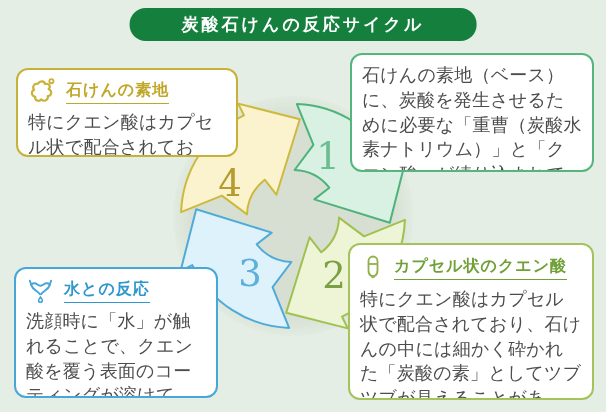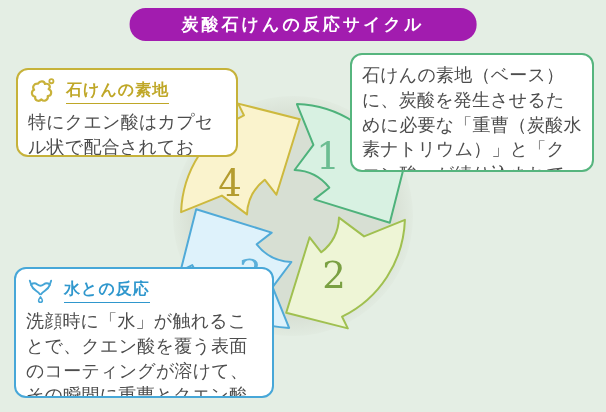--- a/index.html
+++ b/index.html
@@ -1,40 +1,40 @@
 <!DOCTYPE html>
 <html><head>
 <meta charset="utf-8">
 <style>
   html,body{margin:0;padding:0;}
   body{background:#e4eee4;font-family:"Liberation Sans",sans-serif;}
   .stage{position:relative;width:606px;height:412px;background:#e4eee4;overflow:hidden;}
 
   
   .pill{position:absolute;top:8px;left:50%;transform:translateX(-50%);
-    background:#a21caf;color:#fff;border-radius:16px;padding:5px 52px;
+    background:#15803d;color:#fff;border-radius:16px;padding:5px 52px;
     font-family:"DejaVu Serif",serif;font-weight:bold;font-size:17px;letter-spacing:3px;white-space:nowrap;}
 
   
   .cycle-svg{position:absolute;left:0;top:0;}
   .cycle-shadow{position:absolute;left:173px;top:96px;width:240px;height:240px;border-radius:50%;
     background:radial-gradient(circle,#d7dfd3 0%,#d7dfd3 58%,rgba(215,223,211,0) 74%);}
   .cycle-num{position:absolute;transform:translate(-50%,-50%);
     font-family:"DejaVu Serif",serif;font-size:37px;line-height:1;}
   .n1{left:328px;top:156px;color:#6cbd92;}
   .n2{left:334px;top:275px;color:#7aa043;}
   .n3{left:250px;top:273px;color:#5cb0da;}
   .n4{left:230px;top:183px;color:#b49c2f;}
 
   
   .box{position:absolute;background:#fff;border-radius:12px;box-sizing:border-box;
     padding:8px 10px 6px 10px;overflow:hidden;}
   .box-a{left:16px;top:68px;width:222px;height:89px;border:2px solid #c6b23a;}
   .box-b{left:350px;top:53px;width:244px;height:119px;border:2px solid #56b57e;}
-  .box-c{left:14px;top:267px;width:260px;height:131px;border:2px solid #47a7d8;}
+  .box-c{left:14px;top:267px;width:204px;height:131px;border:2px solid #47a7d8;}
   .box-d{left:348px;top:243px;width:246px;height:157px;border:2px solid #a5c35c;}
   .box-head{display:flex;align-items:center;gap:8px;margin-bottom:4px;}
   .box-head .ttl{font-family:"DejaVu Serif",serif;font-weight:bold;font-size:16px;
     letter-spacing:1px;border-bottom:1px solid currentColor;padding-bottom:2px;white-space:nowrap;}
   .box-a .ttl{color:#bfa727;}
   .box-b .ttl{color:#45a36b;}
   .box-c .ttl{color:#2f97cd;}
   .box-d .ttl{color:#70a038;}
   .box-body{font-size:18px;line-height:1.38;color:#4d4d4d;letter-spacing:.2px;}
   .icn{flex:0 0 auto;display:block;}
@@ -82,14 +82,25 @@
       <svg class="icn" width="30" height="28" viewBox="0 0 28 27">
         <path d="M3.2 3.5 L4.5 7.2 Q7.5 4.8 10.5 7.2 Q13.5 9.6 16.5 7.2 Q19.5 4.8 22.5 7.2 L23.8 3.5" fill="none" stroke="#45a5d6" stroke-width="1.8" stroke-linecap="round"></path>
         <path d="M4.5 7.6 C6 12.6 10.6 13.4 12.9 16.6 M22.5 7.6 C21 12.6 16.4 13.4 14.1 16.6" fill="none" stroke="#45a5d6" stroke-width="1.8" stroke-linecap="round"></path>
         <path d="M13.5 19.2 c-1.2 1.7 -1.8 2.5 -1.8 3.4 a1.8 1.8 0 0 0 3.6 0 c0 -0.9 -0.6 -1.7 -1.8 -3.4 z" fill="none" stroke="#45a5d6" stroke-width="1.5" stroke-linejoin="round"></path>
       </svg>
       <span class="ttl">水との反応</span>
     </div>
     <div class="box-body">洗顔時に「水」が触れることで、クエン酸を覆う表面のコーティングが溶けて、その瞬間に重曹とクエン酸が反応し、新鮮な炭酸ガスを発生させるという方法が編み出された。</div>
   </div>
 
+  <div class="box box-d">
+    <div class="box-head">
+      <svg class="icn" width="26" height="30" viewBox="0 0 26 28">
+        <path d="M8.5 16.5 V7 a4.5 4.5 0 0 1 9 0 v9.5 c0 2.8 -1.2 4.6 -2.6 5.3 h-3.8 c-1.4 -0.7 -2.6 -2.5 -2.6 -5.3 z" fill="none" stroke="#8fb04a" stroke-width="1.8" stroke-linejoin="round"></path>
+        <line x1="8.5" y1="10" x2="17.5" y2="10" stroke="#8fb04a" stroke-width="1.8"></line>
+        <path d="M11.6 22.4 c0.3 1.5 2.5 1.5 2.8 0" fill="none" stroke="#8fb04a" stroke-width="1.5" stroke-linecap="round"></path>
+      </svg>
+      <span class="ttl">カプセル状のクエン酸</span>
+    </div>
+    <div class="box-body">特にクエン酸はカプセル状で配合されており、石けんの中には細かく砕かれた「炭酸の素」としてツブツブが見えることがある。これは、使用するまで重曹とクエン酸が反応しないように工夫されていることを示唆している。</div>
+  </div>
 
 </div>
 
 </body></html>

